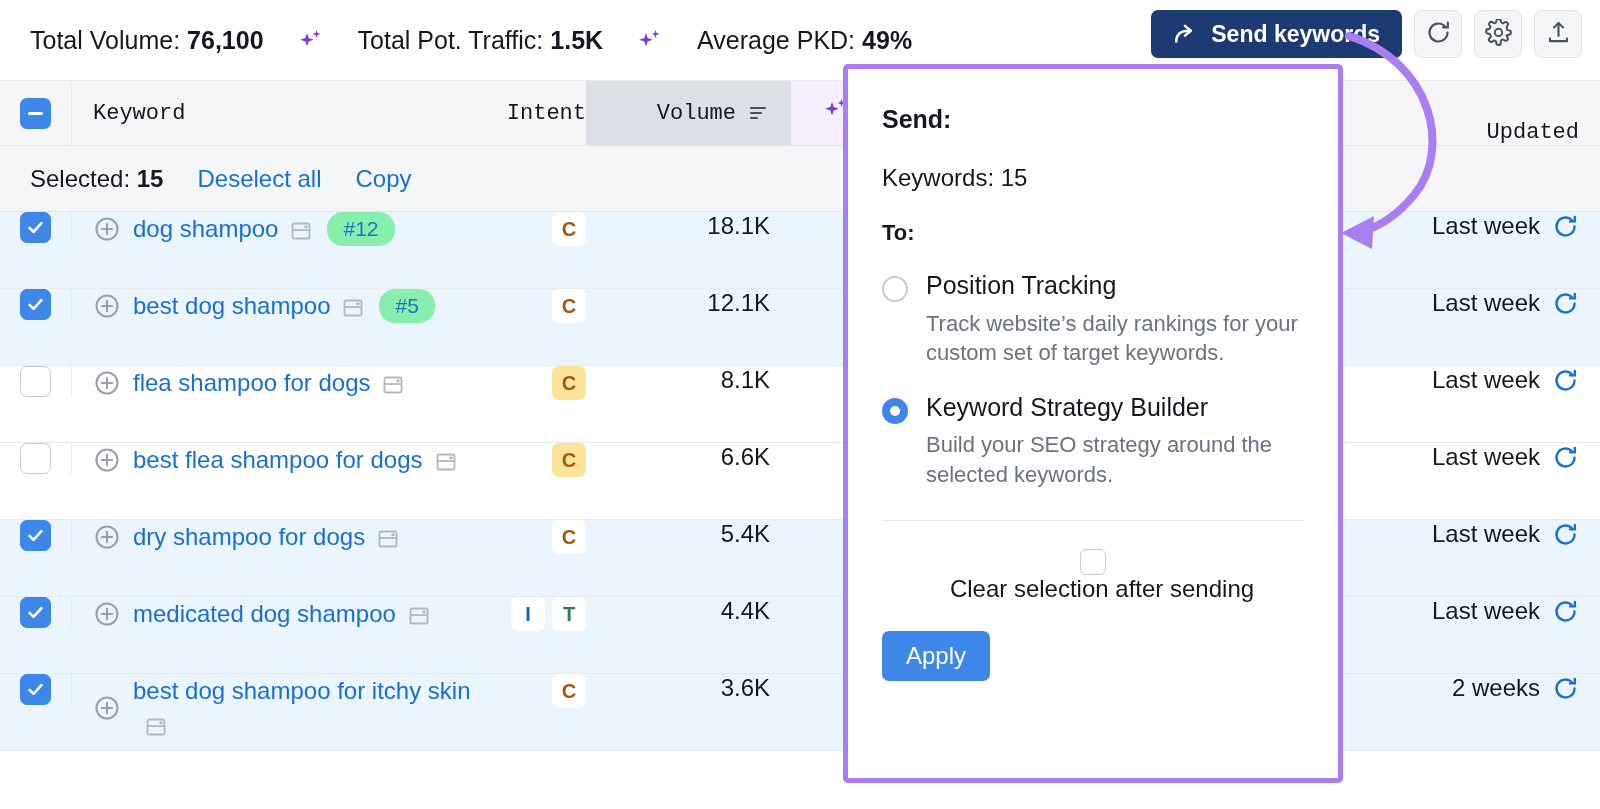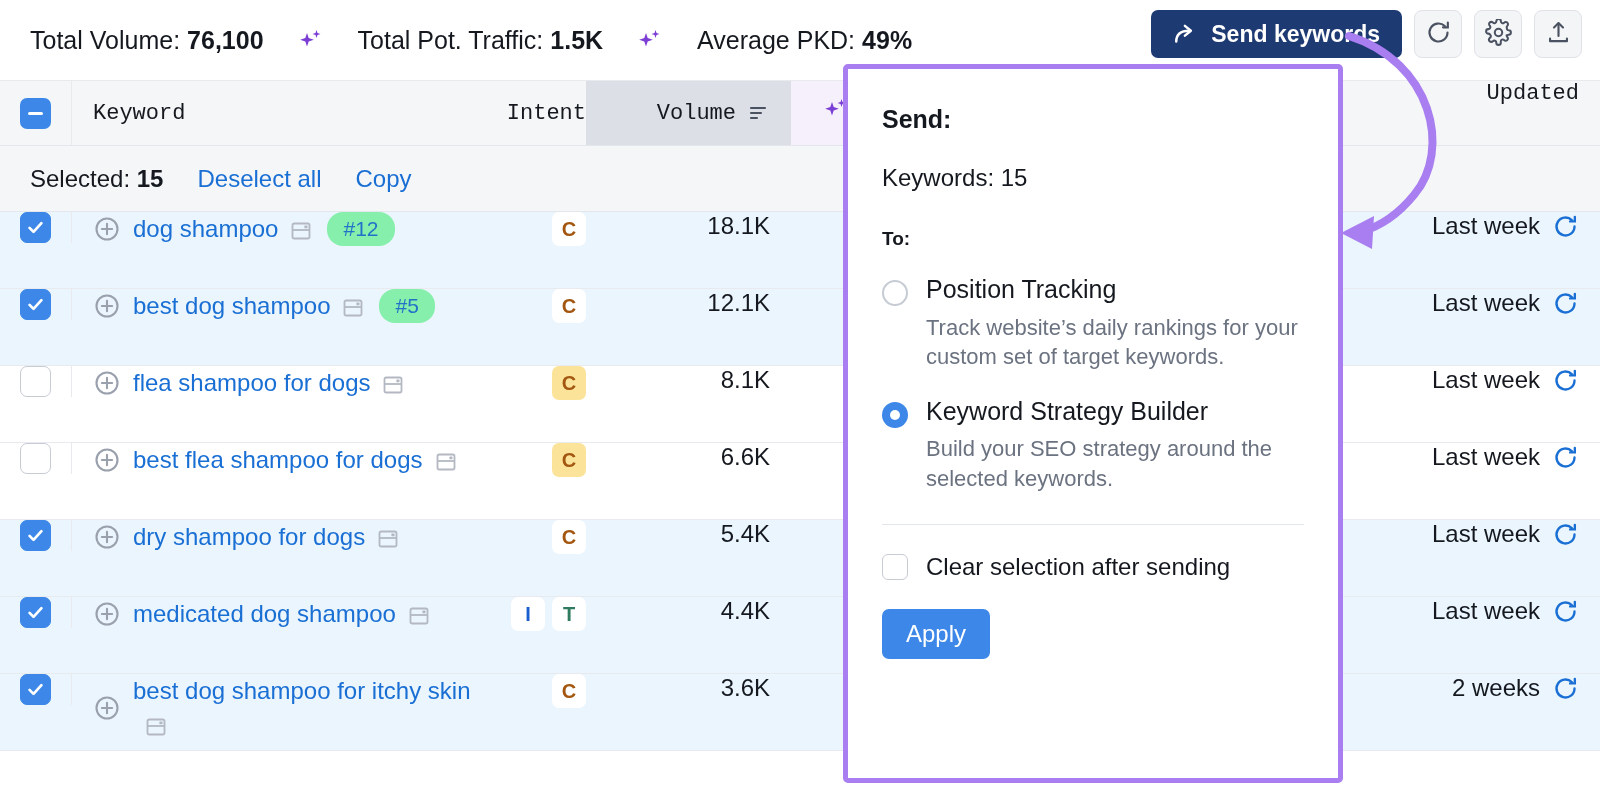--- a/index.html
+++ b/index.html
@@ -63,21 +63,21 @@
     font-family:Liberation Mono, monospace;
   }
   .col-check{ width:72px; display:flex; align-items:center; justify-content:center;
                border-right:1px solid #e8eaee; height:100%; }
   .col-keyword{ width:424px; padding-left:21px; display:flex; align-items:center; height:100%;}
   .col-intent{ width:90px; display:flex; align-items:center; justify-content:flex-end; height:100%;}
   .col-volume{ width:205px; display:flex; align-items:center; justify-content:flex-end;
                padding-right:21px; height:100%; }
   .col-spark{ width:90px; display:flex; align-items:center; justify-content:center; height:100%;}
   .col-mid{ flex:1; height:100%; }
-  .col-updated{ width:220px; display:flex; align-items:flex-start; justify-content:flex-end;
+  .col-updated{ width:220px; display:flex; align-items:flex-end; justify-content:flex-end;
                 padding-right:21px; height:100%; }
 
   .thead .col-volume{ background:#dddfe6; }
   .thead .col-spark{ background:#f6f0fd; }
 
   .th-text{ font-size:22px; color:#15191f; font-weight:400; }
   .sort-ic{ margin-left:10px; display:flex; align-items:center; }
 
   .cb-indet{
     width:31px; height:31px; border-radius:7px; background:#3c87e8;
@@ -143,38 +143,38 @@
   .annot{ position:absolute; left:0; top:0; width:1600px; height:809px; pointer-events:none; z-index:40; }
 
   
   .popover{
     position:absolute; left:843px; top:64px; width:500px; height:719px;
     background:#ffffff; border:5px solid #a97ef0; border-radius:5px;
     z-index:50; padding:28px 34px 0 34px;
   }
   .pop-h{ font-size:25px; font-weight:700; color:#15191f; margin:8px 0 0 0; }
   .pop-sub{ font-size:24px; color:#15191f; margin:30px 0 0 0; }
-  .pop-h2{ font-size:19px; font-weight:700; margin:36px 0 0 0; }
+  .pop-h2{ font-size:22px; font-weight:700; margin:28px 0 0 0; }
 
   .radio-row{ display:flex; align-items:flex-start; margin-top:26px; }
   .radio{
     width:26px; height:26px; border-radius:50%; border:2px solid #c6cbd4;
     background:#fff; margin-top:4px; flex:0 0 auto; cursor:pointer;
     display:flex; align-items:center; justify-content:center;
   }
   .radio.on{ border:none; background:#3c87e8; }
   .radio.on i{ width:10px; height:10px; border-radius:50%; background:#fff; display:block; }
   .radio i{ display:none; }
   .radio-body{ margin-left:18px; }
   .radio-label{ font-size:25px; color:#15191f; line-height:1.1; cursor:pointer; }
   .radio-desc{ font-size:22px; color:#6b7280; line-height:1.35; margin-top:9px; max-width:392px; }
 
   .divider{ height:1px; background:#e3e6eb; margin:30px 0 0 0; }
 
-  .chk-row{ display:flex; align-items:center; margin-top:28px; }
+  .chk-row{ display:flex; align-items:center; margin-top:28px;flex-direction:column; }
   .chk{
     width:26px; height:26px; border-radius:6px; border:1.5px solid #c6cbd4;
     background:#fff; cursor:pointer; flex:0 0 auto;
   }
   .chk-label{ font-size:24px; margin-left:18px; color:#15191f; cursor:pointer; }
 
   .btn-apply{
     margin-top:28px; background:#3c87e8; color:#fff; border:none; border-radius:7px;
     font-size:24px; font-family:inherit; padding:11px 24px; cursor:pointer; font-weight:400;
   }

